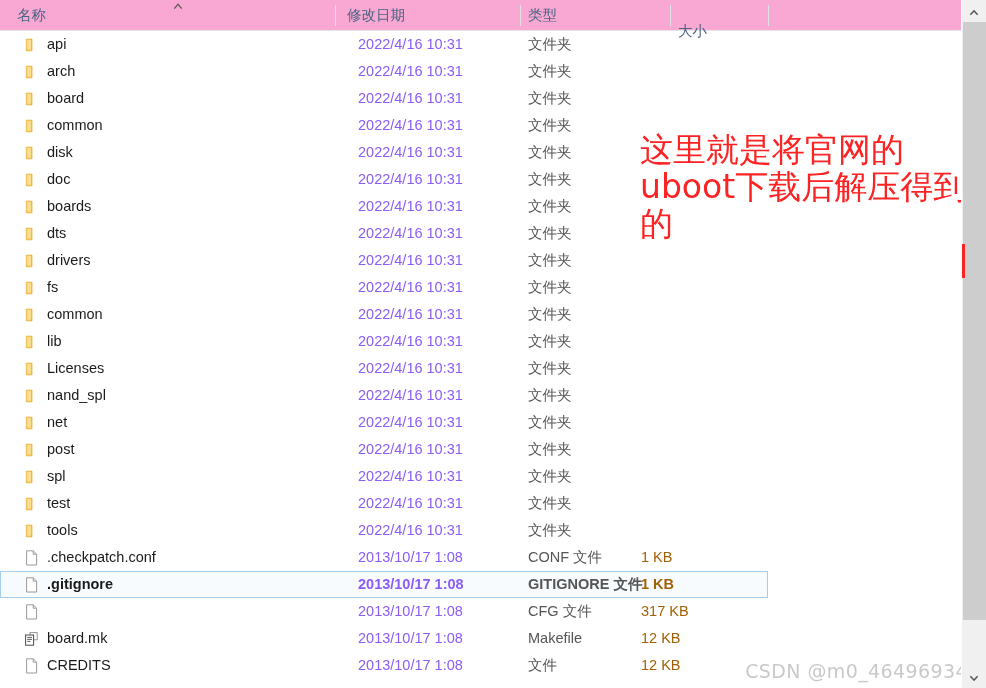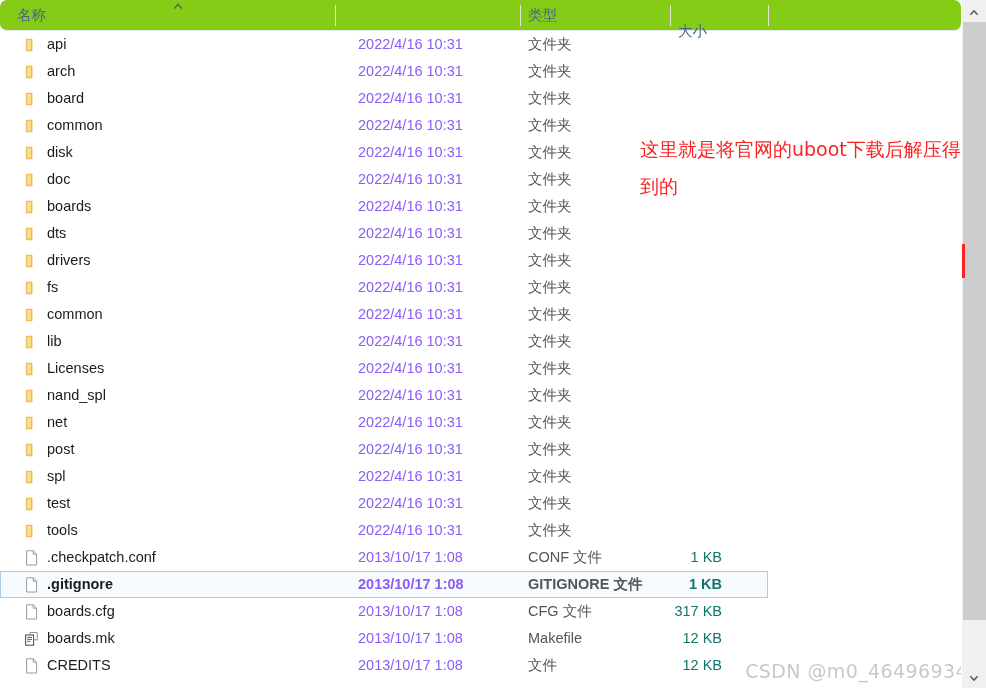--- a/index.html
+++ b/index.html
@@ -26,24 +26,23 @@
     overflow: hidden;
   }
 
   
   #col-header {
     position: absolute;
     left: 0;
     top: 0;
     width: 961px;
     height: 31px;
-    background: #84cc16;
+    background: #f9a8d4;
     border-bottom: 1px solid #e5e5e5;
     box-sizing: border-box;
-    border-radius: 7px;
   }
   .col-head {
     position: absolute;
     top: 0;
     height: 30px;
     line-height: 30px;
     font-size: 14.5px;
     color: #4a6484;
     white-space: nowrap;
     overflow: hidden;
@@ -120,44 +119,43 @@
     left: 357px;
     width: 170px;
     color: #8b5cf6;
   }
   .cell-type {
     left: 527px;
     width: 140px;
     color: #555555;
   }
   .cell-size {
-    left: 604px;
+    left: 640px;
     width: 117px;
-    text-align: right;
-    color: #0f766e;
+    color: #a16207;
   }
 
   
   .icon-wrap {
     position: absolute;
     left: 22px;
     top: 4px;
     width: 18px;
     height: 18px;
   }
   .icon-wrap svg { display: block; }
 
   
   #annotation {
     position: absolute;
     left: 640px;
     top: 131px;
     width: 336px;
     color: #fb2323;
-    font-size: 19px;
+    font-size: 33px;
     line-height: 37px;
     font-family: "DejaVu Sans", "Liberation Sans", sans-serif;
     font-weight: 400;
     white-space: pre-wrap;
     user-select: none;
     pointer-events: none;
   }
 
   
   #watermark {
@@ -232,20 +230,21 @@
 <div id="explorer">
 
   <div id="col-header">
     <div id="sort-caret">
       <svg width="14" height="9" viewBox="0 0 14 9" aria-hidden="true">
         <path d="M7 1.2 L11.2 6.2 L10.2 7.0 L7 3.2 L3.8 7.0 L2.8 6.2 Z" fill="#5a5a5a"></path>
       </svg>
     </div>
 
     <div class="col-head" id="head-name">名称</div>
+    <div class="col-head" id="head-date">修改日期</div>
     <div class="col-head" id="head-type">类型</div>
     <div class="col-head" id="head-size">大小</div>
 
     <div class="col-sep" id="sep-1"></div>
     <div class="col-sep" id="sep-2"></div>
     <div class="col-sep" id="sep-3"></div>
     <div class="col-sep" id="sep-4"></div>
   </div>
 
   <div id="file-list">
@@ -539,36 +538,35 @@
         <span class="cell cell-type">GITIGNORE 文件</span>
         <span class="cell cell-size">1 KB</span>
       </div>
       <div class="row">
         <span class="icon-wrap">
           <svg width="18" height="18" viewBox="0 0 18 18" aria-hidden="true">
             <path d="M3.6 1.8 L10.2 1.8 L13.6 5.2 L13.6 16.0 L3.6 16.0 Z" fill="#ffffff" stroke="#9a9a9a" stroke-width="1"></path>
             <path d="M10.2 1.8 L10.2 5.2 L13.6 5.2" fill="none" stroke="#9a9a9a" stroke-width="1"></path>
           </svg>
         </span>
-        <span class="cell cell-name">boards.cfg</span>
         <span class="cell cell-date">2013/10/17 1:08</span>
         <span class="cell cell-type">CFG 文件</span>
         <span class="cell cell-size">317 KB</span>
       </div>
       <div class="row">
         <span class="icon-wrap">
           <svg width="18" height="18" viewBox="0 0 18 18" aria-hidden="true">
             <rect x="7.0" y="2.6" width="7.2" height="7.2" fill="#ffffff" stroke="#8a8a8a" stroke-width="0.9"></rect>
             <rect x="2.6" y="5.0" width="8.0" height="10.2" fill="#ffffff" stroke="#4a4a4a" stroke-width="1"></rect>
             <line x1="4.2" y1="7.4" x2="9.0" y2="7.4" stroke="#4a4a4a" stroke-width="0.9"></line>
             <line x1="4.2" y1="9.4" x2="9.0" y2="9.4" stroke="#4a4a4a" stroke-width="0.9"></line>
             <line x1="4.2" y1="11.4" x2="7.4" y2="11.4" stroke="#4a4a4a" stroke-width="0.9"></line>
           </svg>
         </span>
-        <span class="cell cell-name">boards.mk</span>
+        <span class="cell cell-name">board.mk</span>
         <span class="cell cell-date">2013/10/17 1:08</span>
         <span class="cell cell-type">Makefile</span>
         <span class="cell cell-size">12 KB</span>
       </div>
       <div class="row">
         <span class="icon-wrap">
           <svg width="18" height="18" viewBox="0 0 18 18" aria-hidden="true">
             <path d="M3.6 1.8 L10.2 1.8 L13.6 5.2 L13.6 16.0 L3.6 16.0 Z" fill="#ffffff" stroke="#9a9a9a" stroke-width="1"></path>
             <path d="M10.2 1.8 L10.2 5.2 L13.6 5.2" fill="none" stroke="#9a9a9a" stroke-width="1"></path>
           </svg>

